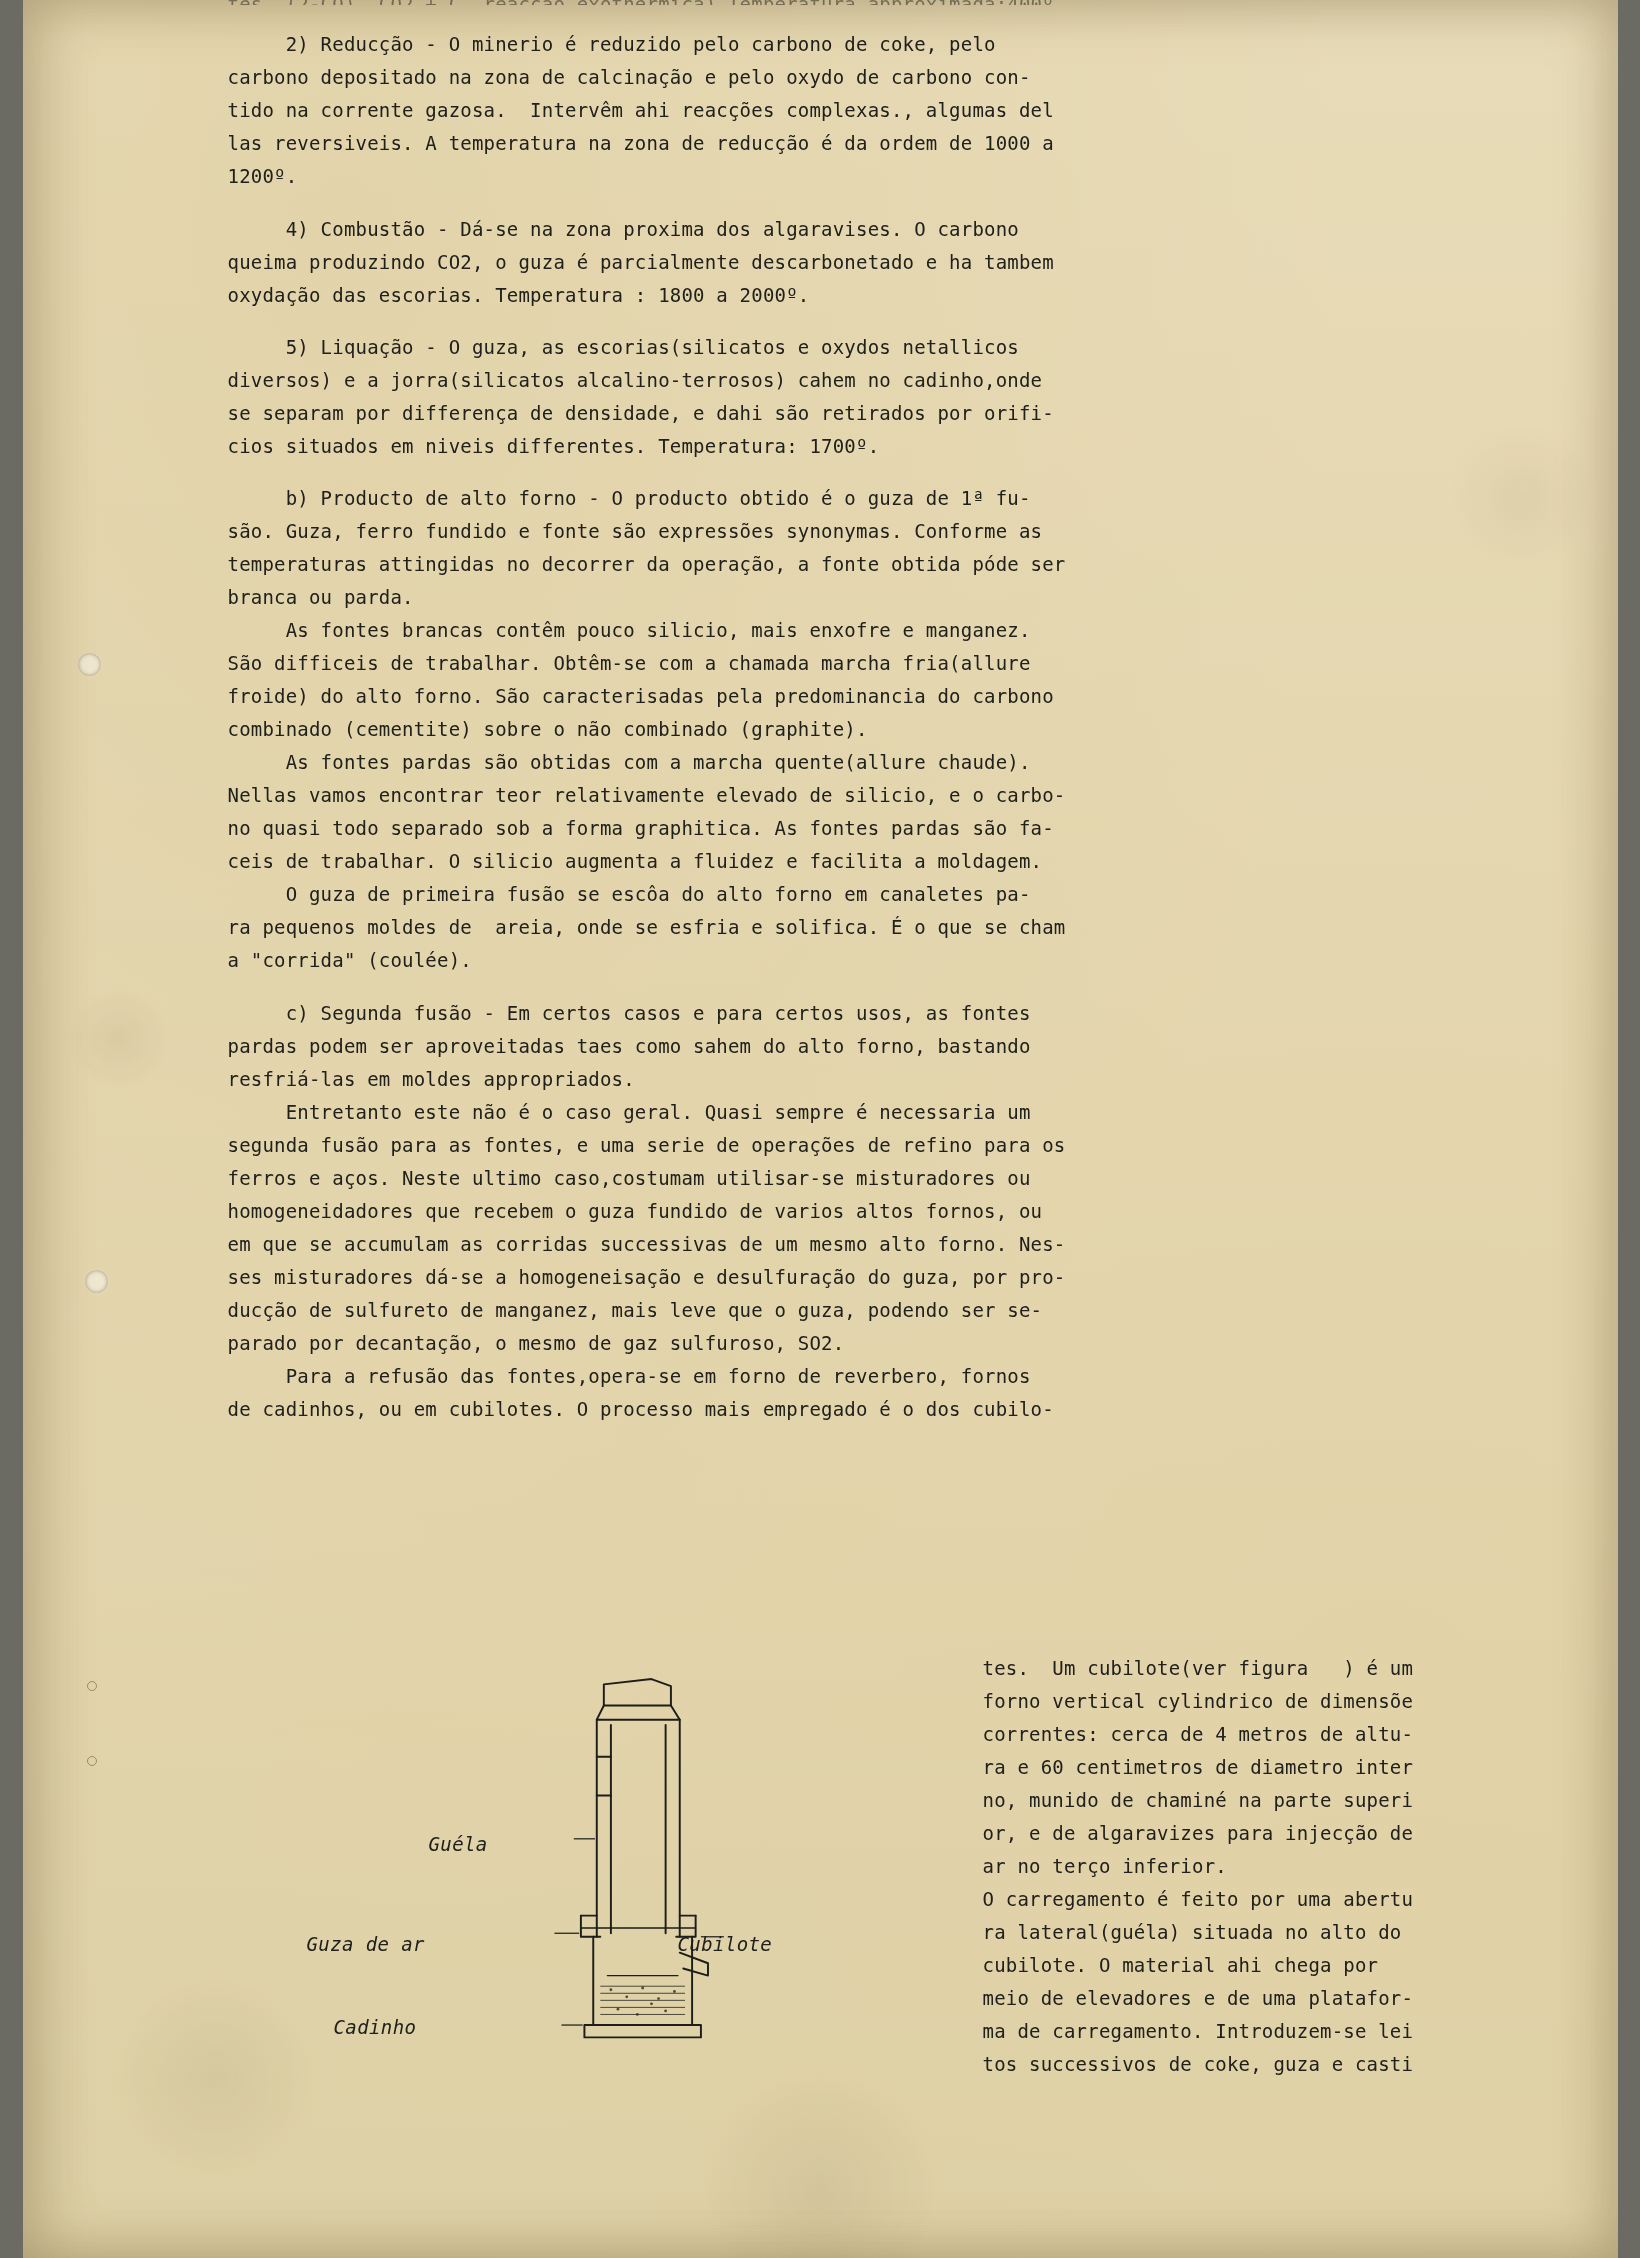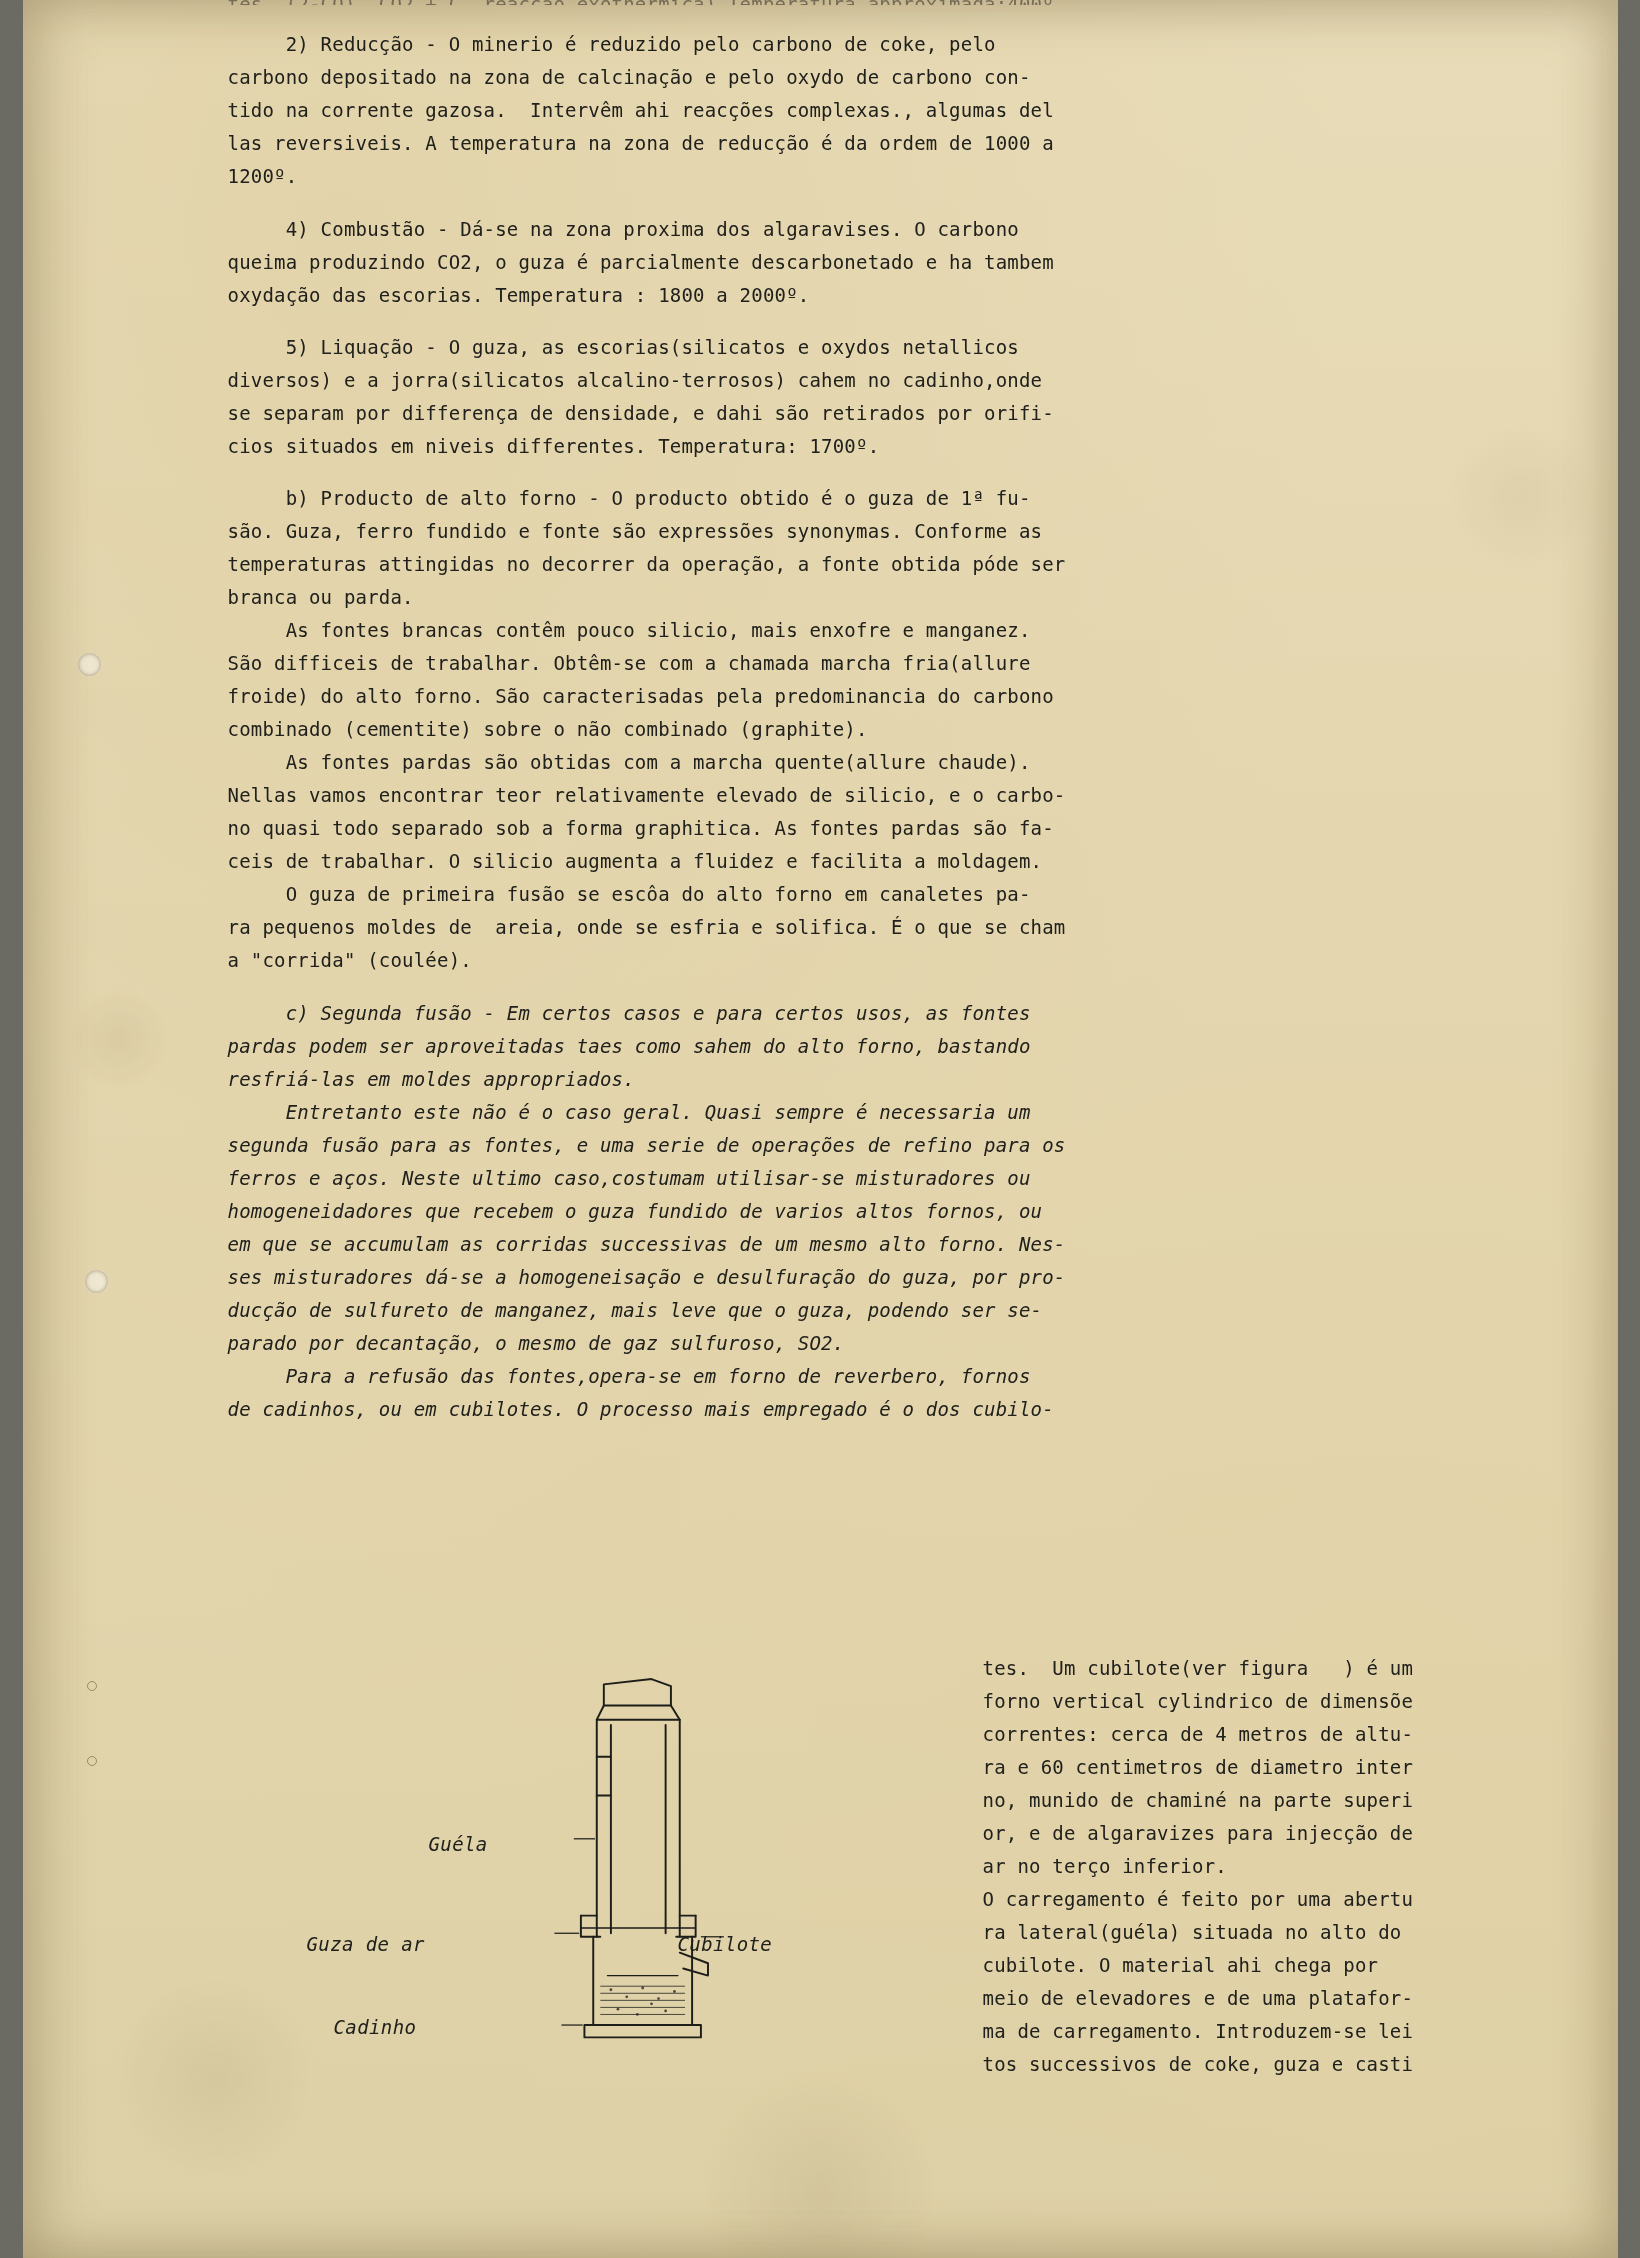--- a/index.html
+++ b/index.html
@@ -69,21 +69,21 @@
   }
   p {
     margin: 0;
     font-size: 19px;
     line-height: 33px;
     letter-spacing: 0.2px;
     white-space: pre-wrap;
     text-align: left;
   }
   .para { margin-bottom: 19.4px; }
-  .tight { margin-bottom: 16px; font-style: italic; }
+  .tight { margin-bottom: 16px; }
   .cut-top {
     position: absolute;
     left: 205px;
     top: -12.4px;
     width: 1376px;
     overflow: hidden;
     height: 17.6px;
     opacity: .85;
   }
   .faint { color: #4a4740; opacity: .82; }

